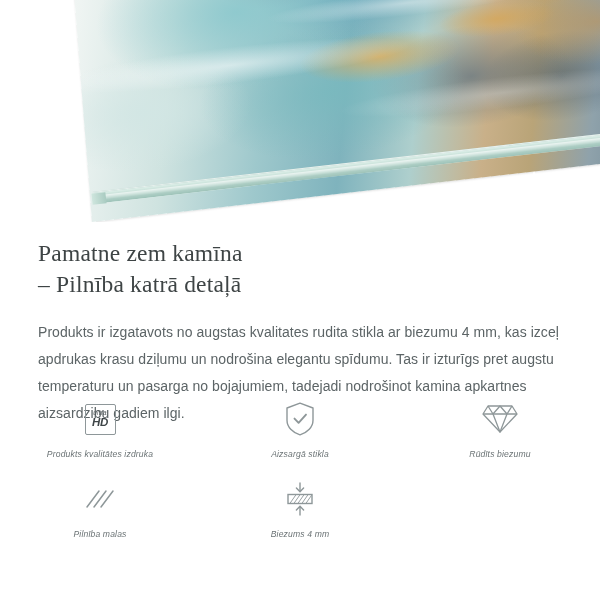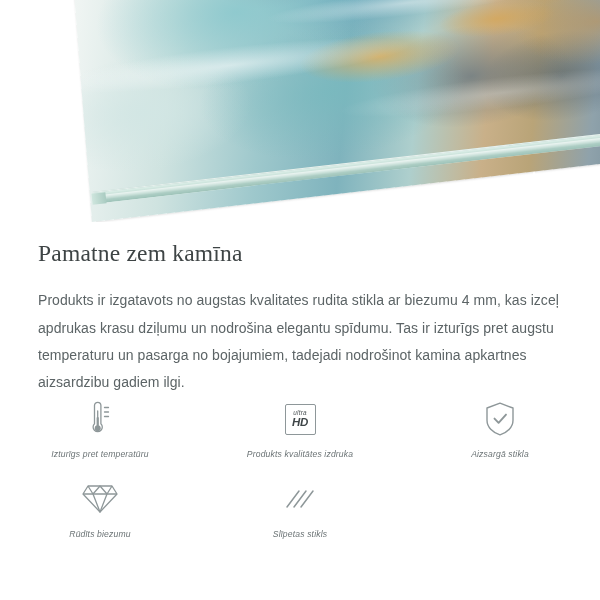--- a/index.html
+++ b/index.html
@@ -211,42 +211,27 @@
     </div>
     <div class="sparkle" style="left:552px; top:188px; width:18px; height:18px;">
       <i class="h" style="width:18px;"></i>
       <i class="v" style="height:18px;"></i>
     </div>
   </div>
 
   <div class="content">
     <h1 class="headline">
       <span>Pamatne zem kamīna</span>
+      <span class="l2">– Pilnība katrā detaļā</span>
     </h1>
     <p class="body-copy">Produkts ir izgatavots no augstas kvalitates rudita stikla ar biezumu 4 mm, kas izceļ apdrukas krasu dziļumu un nodrošina elegantu spīdumu. Tas ir izturīgs pret augstu temperaturu un pasarga no bojajumiem, tadejadi nodrošinot kamina apkartnes aizsardzibu gadiem ilgi.</p>
   </div>
 
   <div class="features">
 
-    <div class="feature">
-      <div class="glyph">
-        <svg width="34" height="38" viewBox="0 0 34 38">
-          <g fill="none" stroke="#8e9799" stroke-width="1.3" stroke-linecap="round">
-            <path d="M11.5 5.5a3.2 3.2 0 0 1 6.4 0v18.2a4.6 4.6 0 1 1-6.4 0z"></path>
-            <line x1="14.7" y1="11" x2="14.7" y2="25"></line>
-            <line x1="21.5" y1="7.5" x2="25.5" y2="7.5"></line>
-            <line x1="21.5" y1="12" x2="25.5" y2="12"></line>
-            <line x1="21.5" y1="16.5" x2="25.5" y2="16.5"></line>
-          </g>
-          <circle cx="14.7" cy="28.3" r="3" fill="#8e9799"></circle>
-          <rect x="13.6" y="17" width="2.2" height="11" rx="1.1" fill="#8e9799"></rect>
-        </svg>
-      </div>
-      <div class="cap">Izturīgs pret temperatūru</div>
-    </div>
 
     <div class="feature">
       <div class="glyph">
         <div class="hd-badge">
           <span class="u">ultra</span>
           <span class="hd">HD</span>
         </div>
       </div>
       <div class="cap">Produkts kvalitātes izdruka</div>
     </div>
@@ -278,18 +263,39 @@
     <div class="feature">
       <div class="glyph">
         <svg width="34" height="30" viewBox="0 0 34 30">
           <g stroke="#8e9799" stroke-width="1.5" stroke-linecap="round">
             <line x1="4" y1="23" x2="16" y2="7"></line>
             <line x1="11" y1="23" x2="23" y2="7"></line>
             <line x1="18" y1="23" x2="30" y2="7"></line>
           </g>
         </svg>
       </div>
-      <div class="cap">Slīpetas stikls</div>
-    </div>
-
+      <div class="cap">Pilnība malas</div>
+    </div>
+
+    <div class="feature">
+      <div class="glyph">
+        <svg width="34" height="36" viewBox="0 0 34 36">
+          <g stroke="#8e9799" stroke-width="1.4" stroke-linecap="round" fill="none">
+            <line x1="17" y1="2" x2="17" y2="10"></line>
+            <path d="M13.4 7 17 10.8 20.6 7"></path>
+            <line x1="17" y1="34" x2="17" y2="26"></line>
+            <path d="M13.4 29 17 25.2 20.6 29"></path>
+            <rect x="5" y="13.5" width="24" height="9"></rect>
+          </g>
+          <g stroke="#8e9799" stroke-width="1" opacity="0.9">
+            <line x1="7" y1="22.3" x2="13" y2="13.7"></line>
+            <line x1="11" y1="22.3" x2="17" y2="13.7"></line>
+            <line x1="15" y1="22.3" x2="21" y2="13.7"></line>
+            <line x1="19" y1="22.3" x2="25" y2="13.7"></line>
+            <line x1="23" y1="22.3" x2="28.6" y2="14.2"></line>
+          </g>
+        </svg>
+      </div>
+      <div class="cap">Biezums 4 mm</div>
+    </div>
 
   </div>
 </div>
 
 </body></html>

